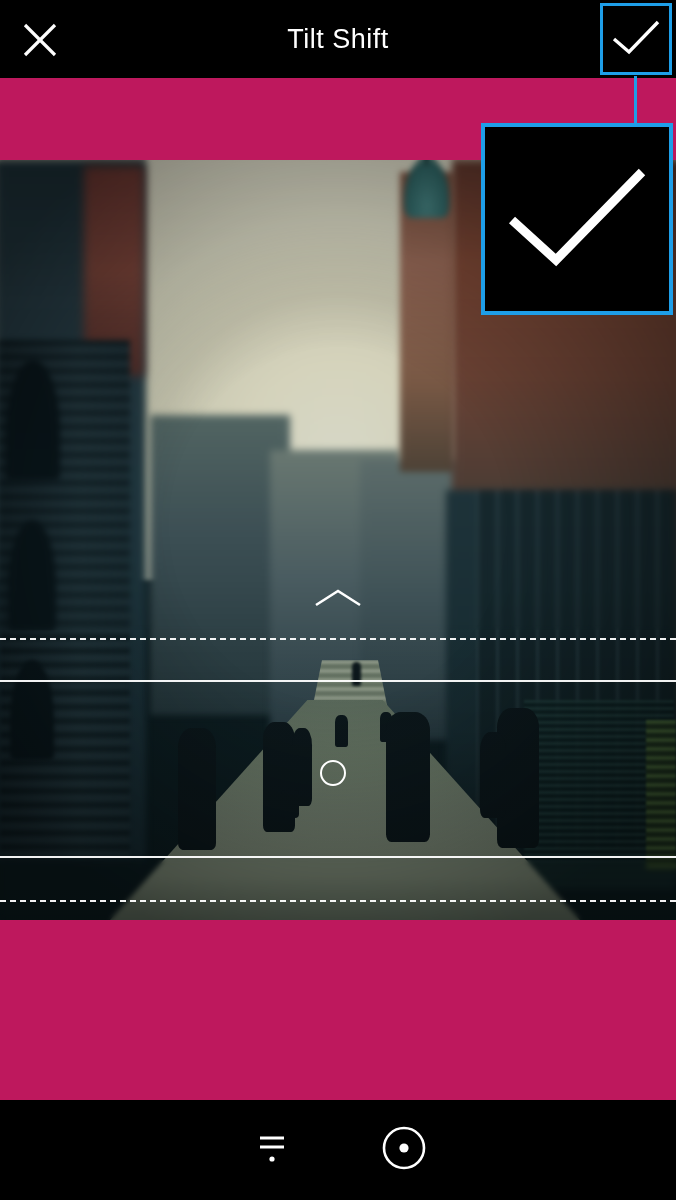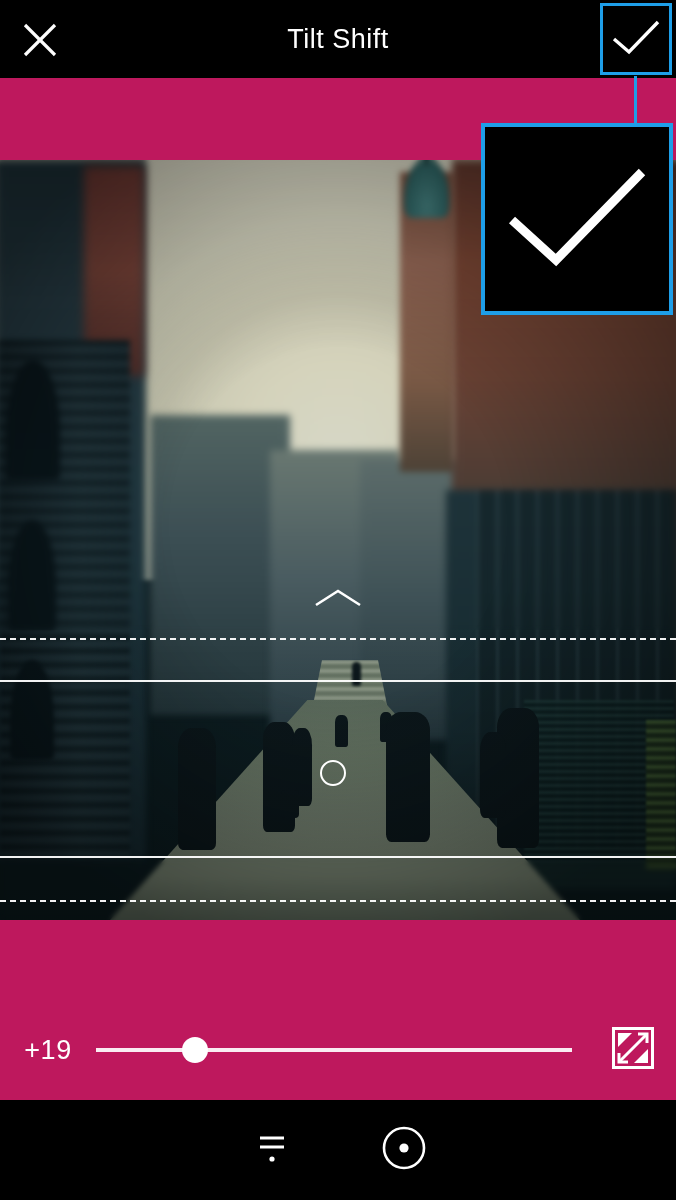--- a/index.html
+++ b/index.html
@@ -468,39 +468,20 @@
       <div class="dash-line" style="top:740px;"></div>
       <div class="handle" style="left:320px; top:600px;"></div>
       <div class="chevron" style="top:428px;">
         <svg width="48" height="20" viewBox="0 0 48 20">
           <polyline points="2,17 24,3 46,17" fill="none" stroke="#ffffff" stroke-width="2.6"></polyline>
         </svg>
       </div>
     </div>
   </div>
 
-  <div class="slider-bar">
-    <div class="slider-value">+19</div>
-    <div class="slider-track-wrap">
-      <div class="slider-track"></div>
-      <div class="slider-knob" style="left:18%;"></div>
-    </div>
-    <div class="expand-btn">
-      <span>
-        <svg width="42" height="42" viewBox="0 0 42 42">
-          <rect x="1.5" y="1.5" width="39" height="39" fill="none" stroke="#ffffff" stroke-width="3"></rect>
-          <polygon points="6,6 20,6 6,20" fill="#ffffff"></polygon>
-          <polygon points="36,36 22,36 36,22" fill="#ffffff"></polygon>
-          <line x1="7" y1="35" x2="35" y2="7" stroke="#ffffff" stroke-width="3"></line>
-          <polyline points="7,26 7,35 16,35" fill="none" stroke="#ffffff" stroke-width="3"></polyline>
-          <polyline points="35,16 35,7 26,7" fill="none" stroke="#ffffff" stroke-width="3"></polyline>
-        </svg>
-      </span>
-    </div>
-  </div>
 
   <div class="bottombar">
     <div class="tool-btn">
       <span>
         <svg width="44" height="44" viewBox="0 0 44 44">
           <line x1="10" y1="12" x2="34" y2="12" stroke="#ffffff" stroke-width="3"></line>
           <line x1="10" y1="21" x2="34" y2="21" stroke="#ffffff" stroke-width="3"></line>
           <circle cx="22" cy="33" r="2.6" fill="#ffffff"></circle>
         </svg>
       </span>

